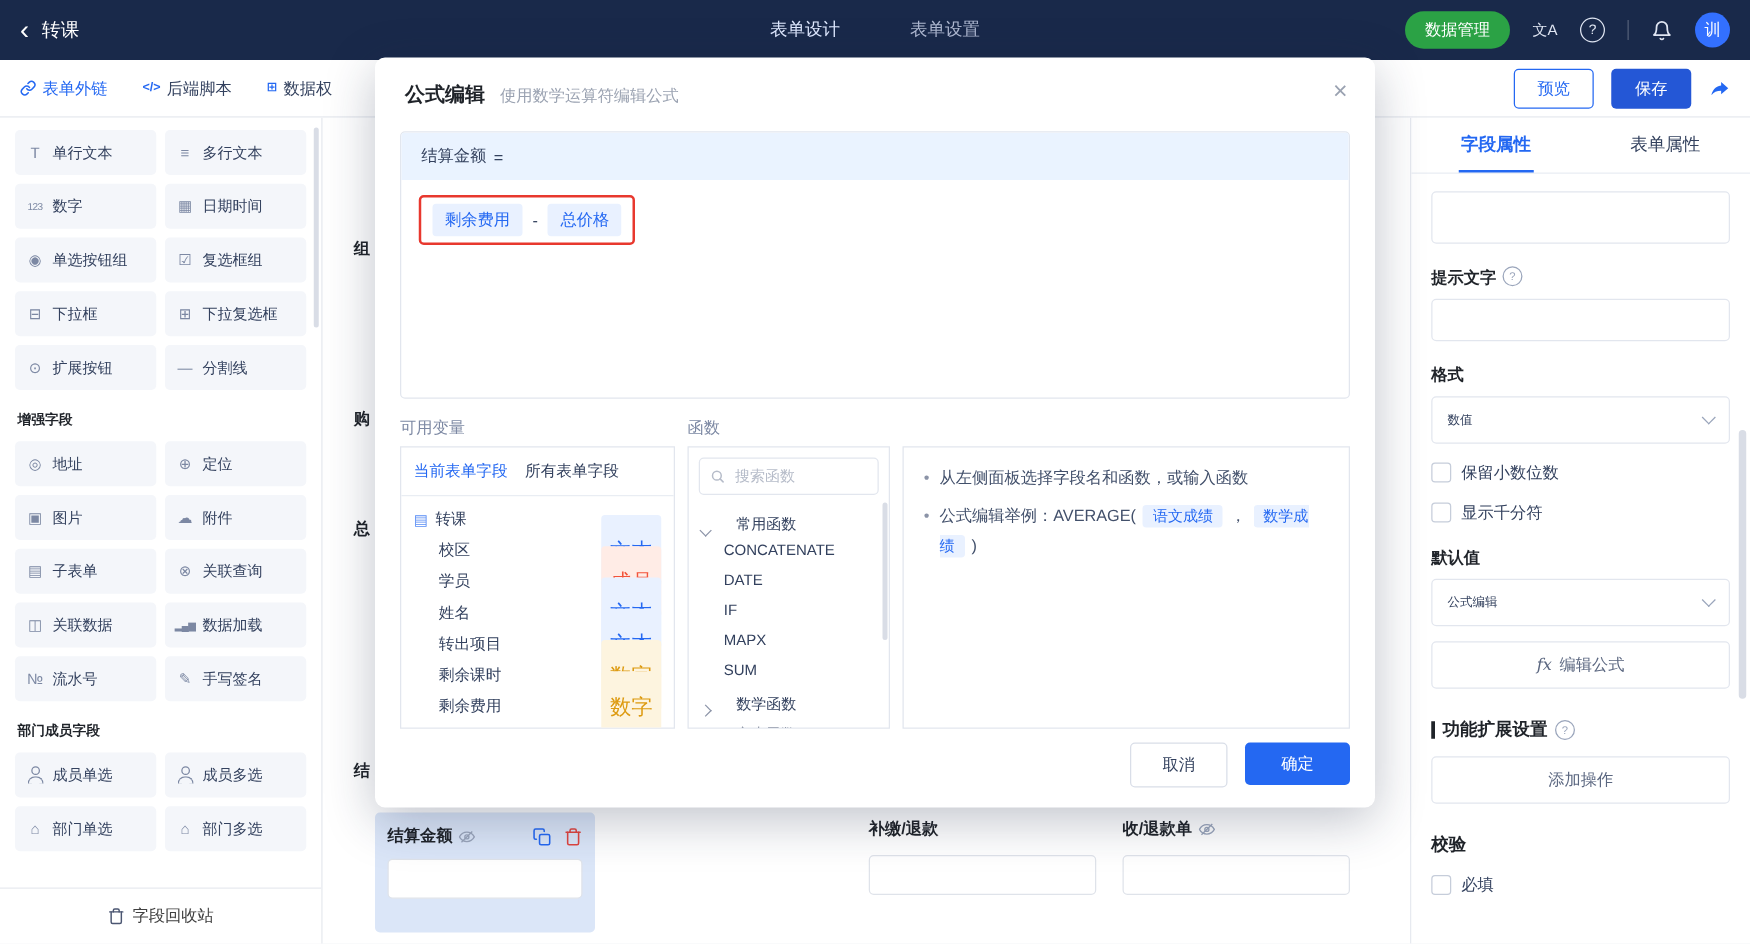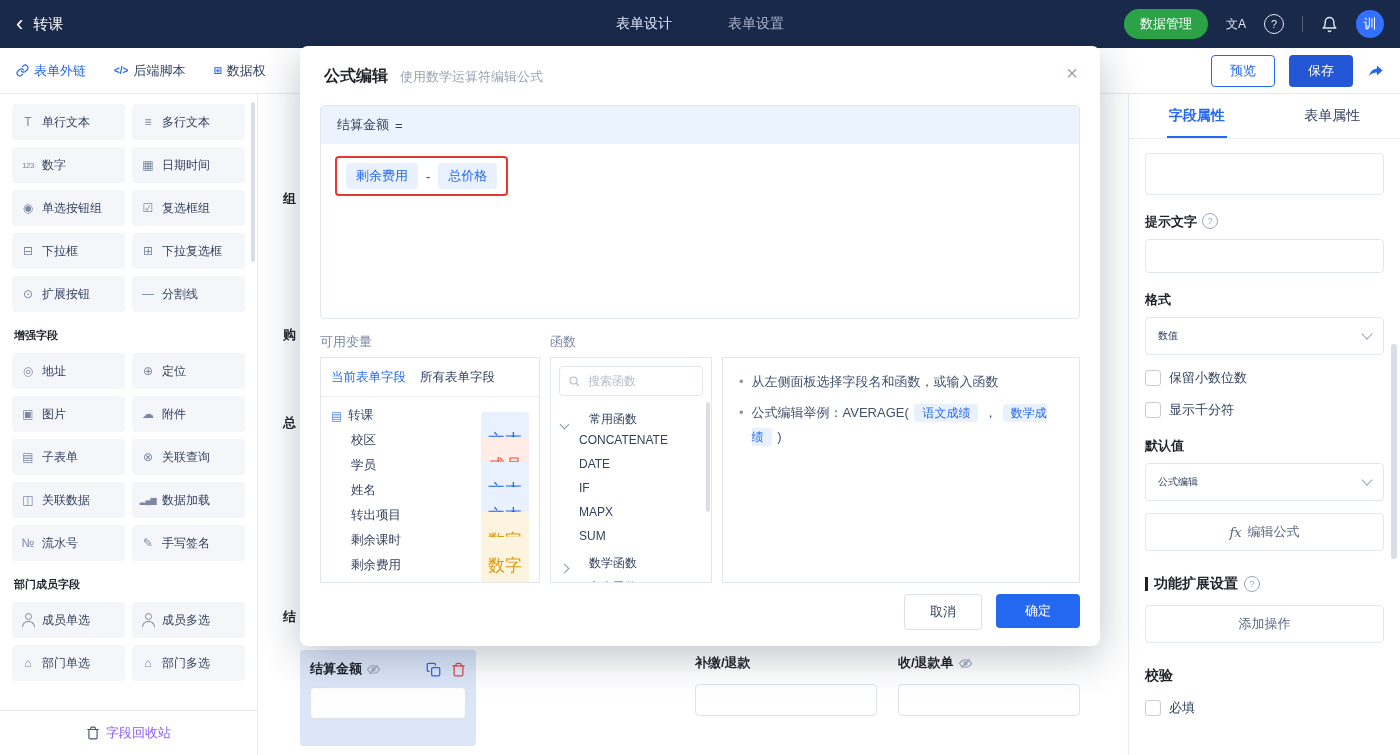--- a/index.html
+++ b/index.html
@@ -39,21 +39,21 @@
   .field-item{height:36px;background:#f4f6fa;border-radius:4px;display:flex;align-items:center;padding:0 8px;gap:6px;
               font-size:12px;color:#33415e;box-sizing:border-box;cursor:pointer}
   .fi-icon{width:16px;color:#7c88a3;font-size:12px;display:flex;justify-content:center;flex:none}
   .tiny{font-size:8px;font-weight:normal;letter-spacing:-.5px}
   .person-icon{position:relative;height:14px}
   .person-icon::before{content:"";position:absolute;top:0;left:5px;width:5px;height:5px;border:1.4px solid #7c88a3;border-radius:50%}
   .person-icon::after{content:"";position:absolute;bottom:0;left:2px;width:11px;height:5px;border:1.4px solid #7c88a3;
                       border-bottom:none;border-radius:6px 6px 0 0}
   .sidebar-scroll{position:absolute;top:8px;right:2px;width:4px;height:160px;background:#d9dde6;border-radius:2px;cursor:pointer}
   .recycle{position:absolute;bottom:0;left:0;width:100%;height:44px;border-top:1px solid #e7eaf0;display:flex;align-items:center;
-           justify-content:center;gap:6px;font-size:13px;color:#8b5cf6;background:#fff;cursor:pointer}
+           justify-content:center;gap:6px;font-size:13px;color:#404040;background:#fff;cursor:pointer}
   
   .canvas{position:absolute;top:94px;left:258px;right:272px;bottom:0;background:#fff;z-index:1}
   .partial{position:absolute;left:25px;font-size:13px;font-weight:bold;color:#1f2329}
   .sel-card{position:absolute;left:42px;top:556px;width:176px;height:96px;background:#dbe6f8;border-radius:4px;
             padding:10px;box-sizing:border-box;cursor:pointer}
   .sel-head{display:flex;align-items:center;gap:5px}
   .cv-label{font-size:13px;font-weight:bold;color:#1f2329;display:flex;align-items:center;gap:5px}
   .sel-icons{margin-left:auto;display:flex;gap:10px;align-items:center}
   .sel-input{margin-top:9px;height:30px;background:#fff;border:1px solid #dfe3ea;border-radius:4px}
   .cv-field{position:absolute;top:560px;width:182px}

